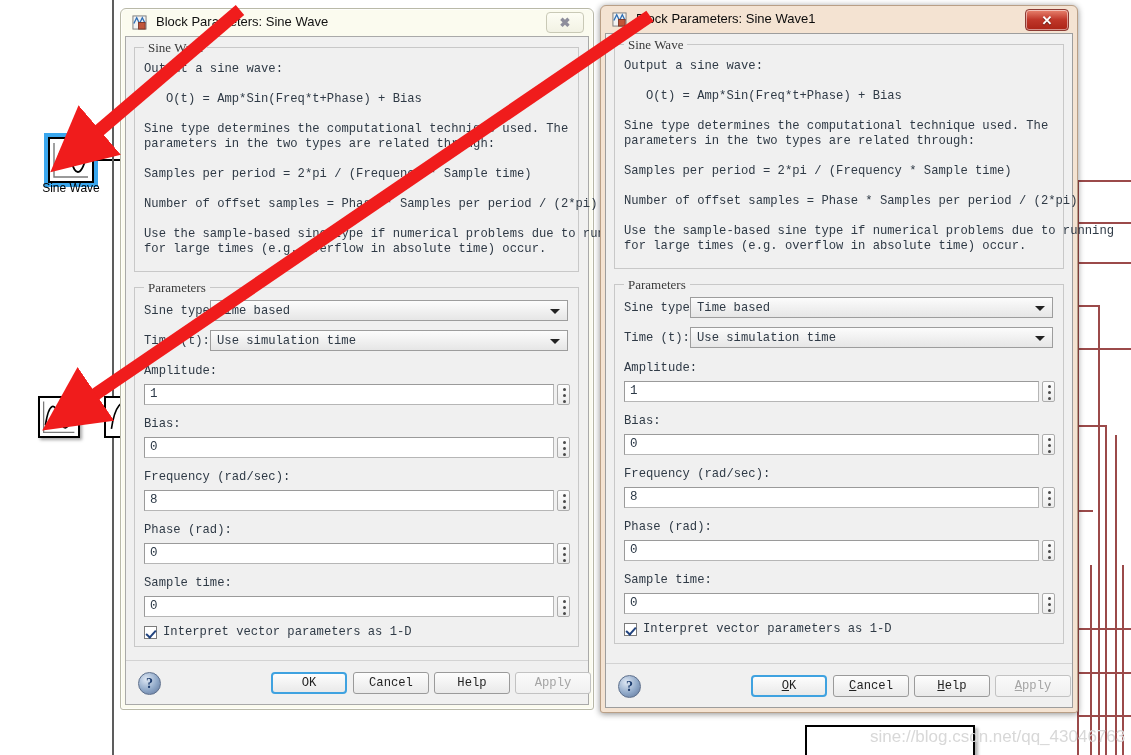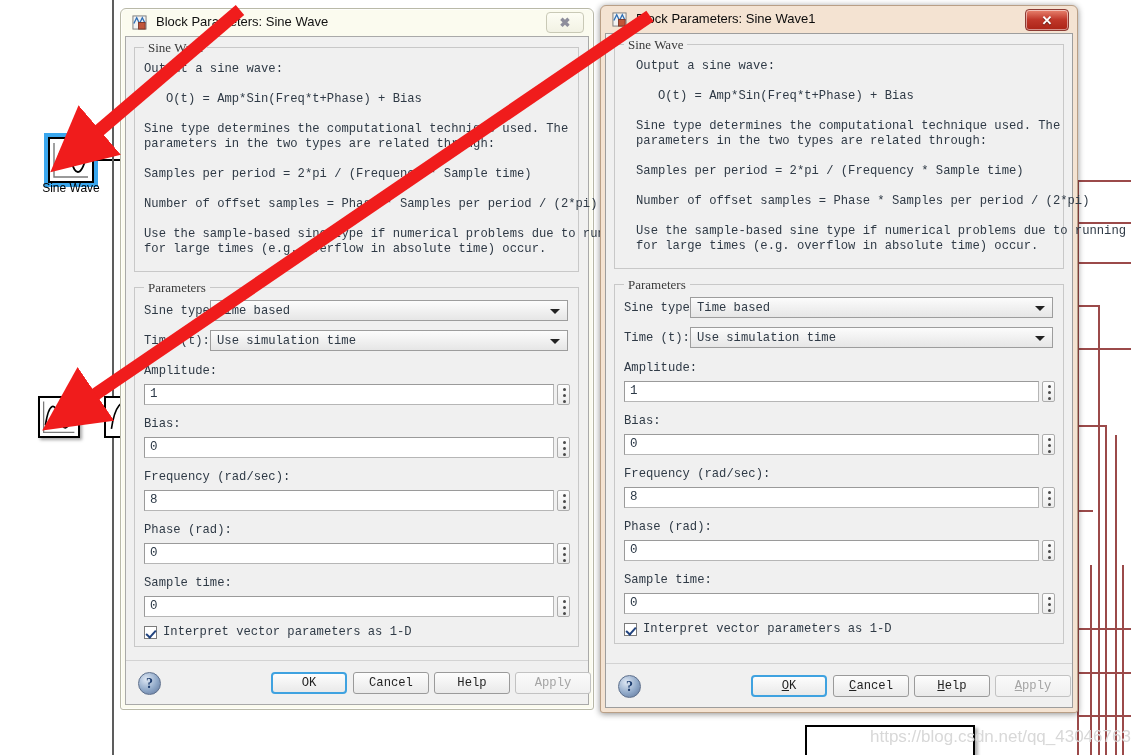--- a/index.html
+++ b/index.html
@@ -158,21 +158,21 @@
   <div class="sig" style="left:1077px;top:305px;width:23px;height:1.6px;"></div>
   <div class="sig" style="left:1077px;top:348px;width:54px;height:1.6px;"></div>
   <div class="sig" style="left:1077px;top:425px;width:30px;height:1.6px;"></div>
   <div class="sig" style="left:1077px;top:510px;width:16px;height:1.6px;"></div>
   <div class="sig" style="left:1077px;top:628px;width:54px;height:1.6px;"></div>
   <div class="sig" style="left:1077px;top:672px;width:54px;height:1.6px;"></div>
   <div class="sig" style="left:1077px;top:715px;width:54px;height:1.6px;"></div>
 
   <div class="blk" style="left:805px;top:725px;width:170px;height:60px;box-shadow:3px 3px 3px rgba(0,0,0,.3);"></div>
 
-  <div class="watermark" style="left:870px;top:727px;">https://blog.csdn.net/qq_43046763</div>
+  <div class="watermark" style="left:870px;top:727px;">sine://blog.csdn.net/qq_43046763</div>
 </div>
 
 <div class="dialog dlg-inactive" style="left:120px;top:8px;width:474px;height:702px;">
   <div class="dlg-frame"></div>
 
   <div class="titlebar">
     <svg class="title-icon" viewBox="0 0 16 16">
       <rect x="1" y="1" width="14" height="14" fill="#f2f2f2" stroke="#7a7a7a"></rect>
       <path d="M2 9 L5 3 L8 9 L11 3 L14 9" stroke="#2f6fb5" stroke-width="1.4" fill="none"></path>
       <rect x="7" y="8" width="7" height="7" fill="#c0553a" stroke="#7a3527"></rect>
@@ -303,21 +303,21 @@
     <div class="title-text">Block Parameters: Sine Wave1</div>
     <div class="closebtn close-active">
       <span class="close-glyph">✕</span>
     </div>
   </div>
 
   <div class="client">
 
     <div class="group" style="left:8px;top:10px;width:450px;height:225px;">
       <span class="group-title">Sine Wave</span>
-      <div class="desc" style="left:21px;top:14px;" id="R-desc">Output a sine wave:
+      <div class="desc" style="left:9px;top:14px;" id="R-desc">Output a sine wave:
 
    O(t) = Amp*Sin(Freq*t+Phase) + Bias
 
 Sine type determines the computational technique used. The
 parameters in the two types are related through:
 
 Samples per period = 2*pi / (Frequency * Sample time)
 
 Number of offset samples = Phase * Samples per period / (2*pi)
 

